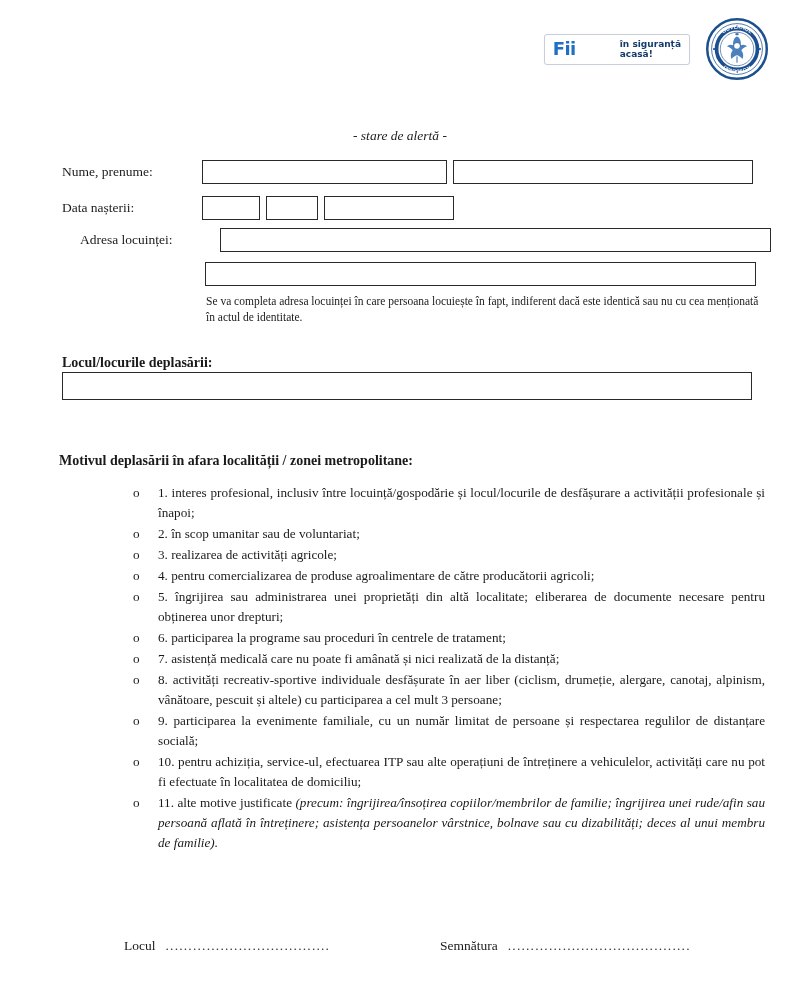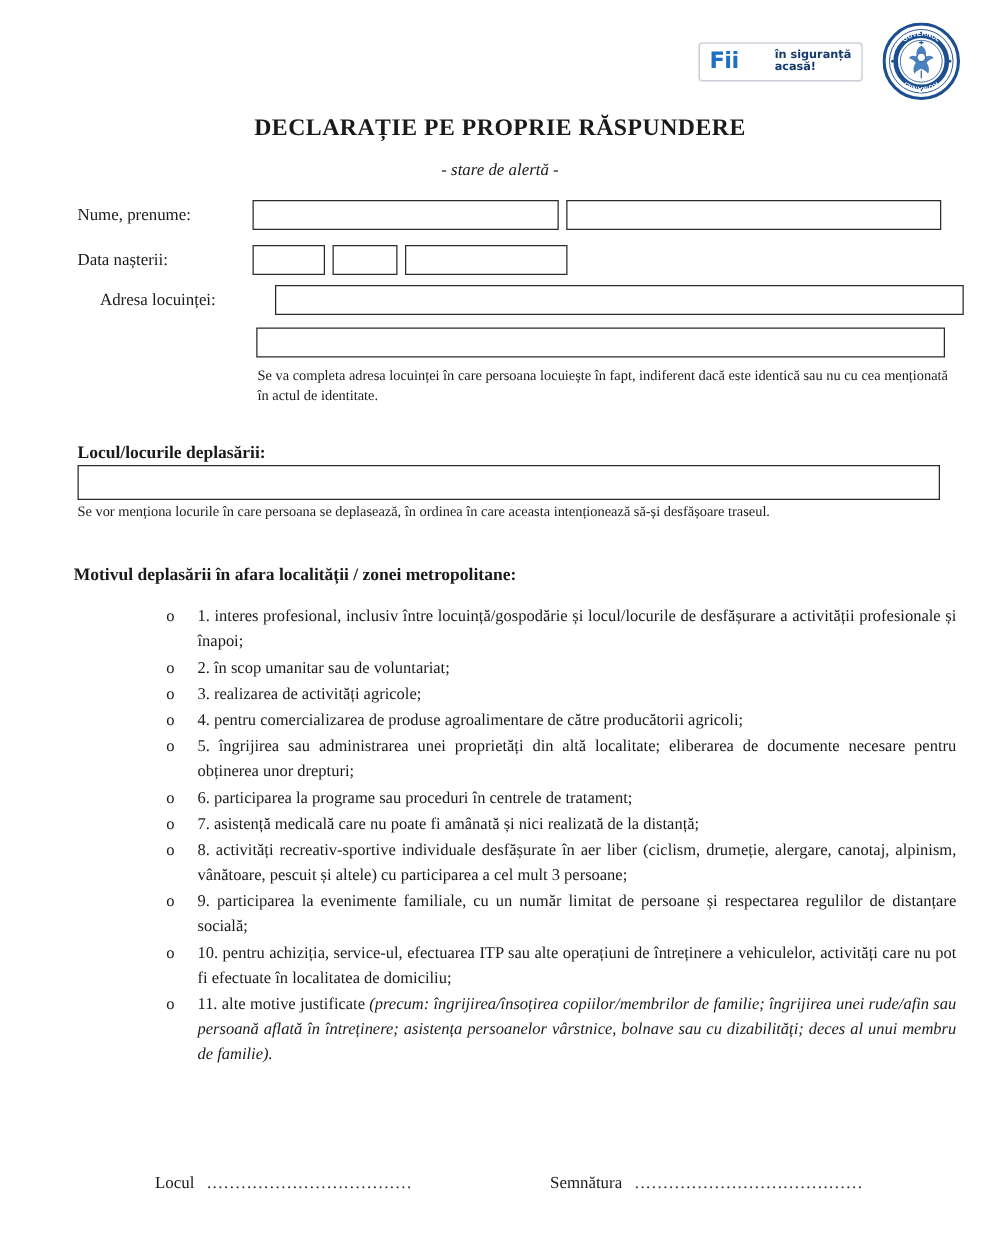--- a/index.html
+++ b/index.html
@@ -27,21 +27,21 @@
     position: absolute;
     top: 18px;
     right: 32px;
     display: flex;
     align-items: center;
     gap: 16px;
   }
   .fii-badge {
     display: flex;
     align-items: center;
-    gap: 6px;
+    gap: 21px;
     border: 1px solid #c9cfd8;
     border-radius: 3px;
     background: #ffffff;
     padding: 4px 8px 5px 8px;
     box-shadow: 0 0 1px rgba(0,0,0,0.08);
   }
   .fii-word {
     font-family: "DejaVu Sans", sans-serif;
     font-weight: bold;
     font-size: 18px;
@@ -262,21 +262,20 @@
       <text font-family="Liberation Sans, sans-serif" font-size="8.5" font-weight="bold" fill="#ffffff">
         <textPath href="#arc-bot" startOffset="50%" text-anchor="middle">ROMÂNIEI</textPath>
       </text>
       <defs>
         <path id="arc-top" d="M17,50 A33,33 0 0,1 83,50" fill="none"></path>
         <path id="arc-bot" d="M83,50 A33,33 0 0,1 17,50" fill="none"></path>
       </defs>
     </svg>
   </div>
 
-  <div class="title">DECLARAȚIE PE PROPRIE RĂSPUNDERE</div>
   <div class="subtitle">- stare de alertă -</div>
 
   <div class="frow" id="row-nume">
     <span class="flabel">Nume, prenume:</span>
     <span class="fbox b1"></span>
     <span class="fbox b2"></span>
   </div>
 
   <div class="frow" id="row-data">
     <span class="flabel">Data nașterii:</span>
@@ -288,21 +287,20 @@
   <div class="frow" id="row-adresa">
     <span class="flabel">Adresa locuinței:</span>
     <span class="fbox a1"></span>
   </div>
   <span class="fbox" id="adresa-box2"></span>
 
   <div class="note" id="note-adresa">Se va completa adresa locuinței în care persoana locuiește în fapt, indiferent dacă este identică sau nu cu cea menționată în actul de identitate.</div>
 
   <div id="locul-title">Locul/locurile deplasării:</div>
   <span class="fbox" id="locul-box"></span>
-  <div class="note" id="note-locul">Se vor menționa locurile în care persoana se deplasează, în ordinea în care aceasta intenționează să-și desfășoare traseul.</div>
 
   <div id="motiv-title">Motivul deplasării în afara localității / zonei metropolitane:</div>
 
   <ul id="motive-list">
     <li><span class="bullet">o</span><span class="txt">1. interes profesional, inclusiv între locuință/gospodărie și locul/locurile de desfășurare a activității profesionale și înapoi;</span></li>
     <li><span class="bullet">o</span><span class="txt">2. în scop umanitar sau de voluntariat;</span></li>
     <li><span class="bullet">o</span><span class="txt">3. realizarea de activități agricole;</span></li>
     <li><span class="bullet">o</span><span class="txt">4. pentru comercializarea de produse agroalimentare de către producătorii agricoli;</span></li>
     <li><span class="bullet">o</span><span class="txt">5. îngrijirea sau administrarea unei proprietăți din altă localitate; eliberarea de documente necesare pentru obținerea unor drepturi;</span></li>
     <li><span class="bullet">o</span><span class="txt">6. participarea la programe sau proceduri în centrele de tratament;</span></li>

